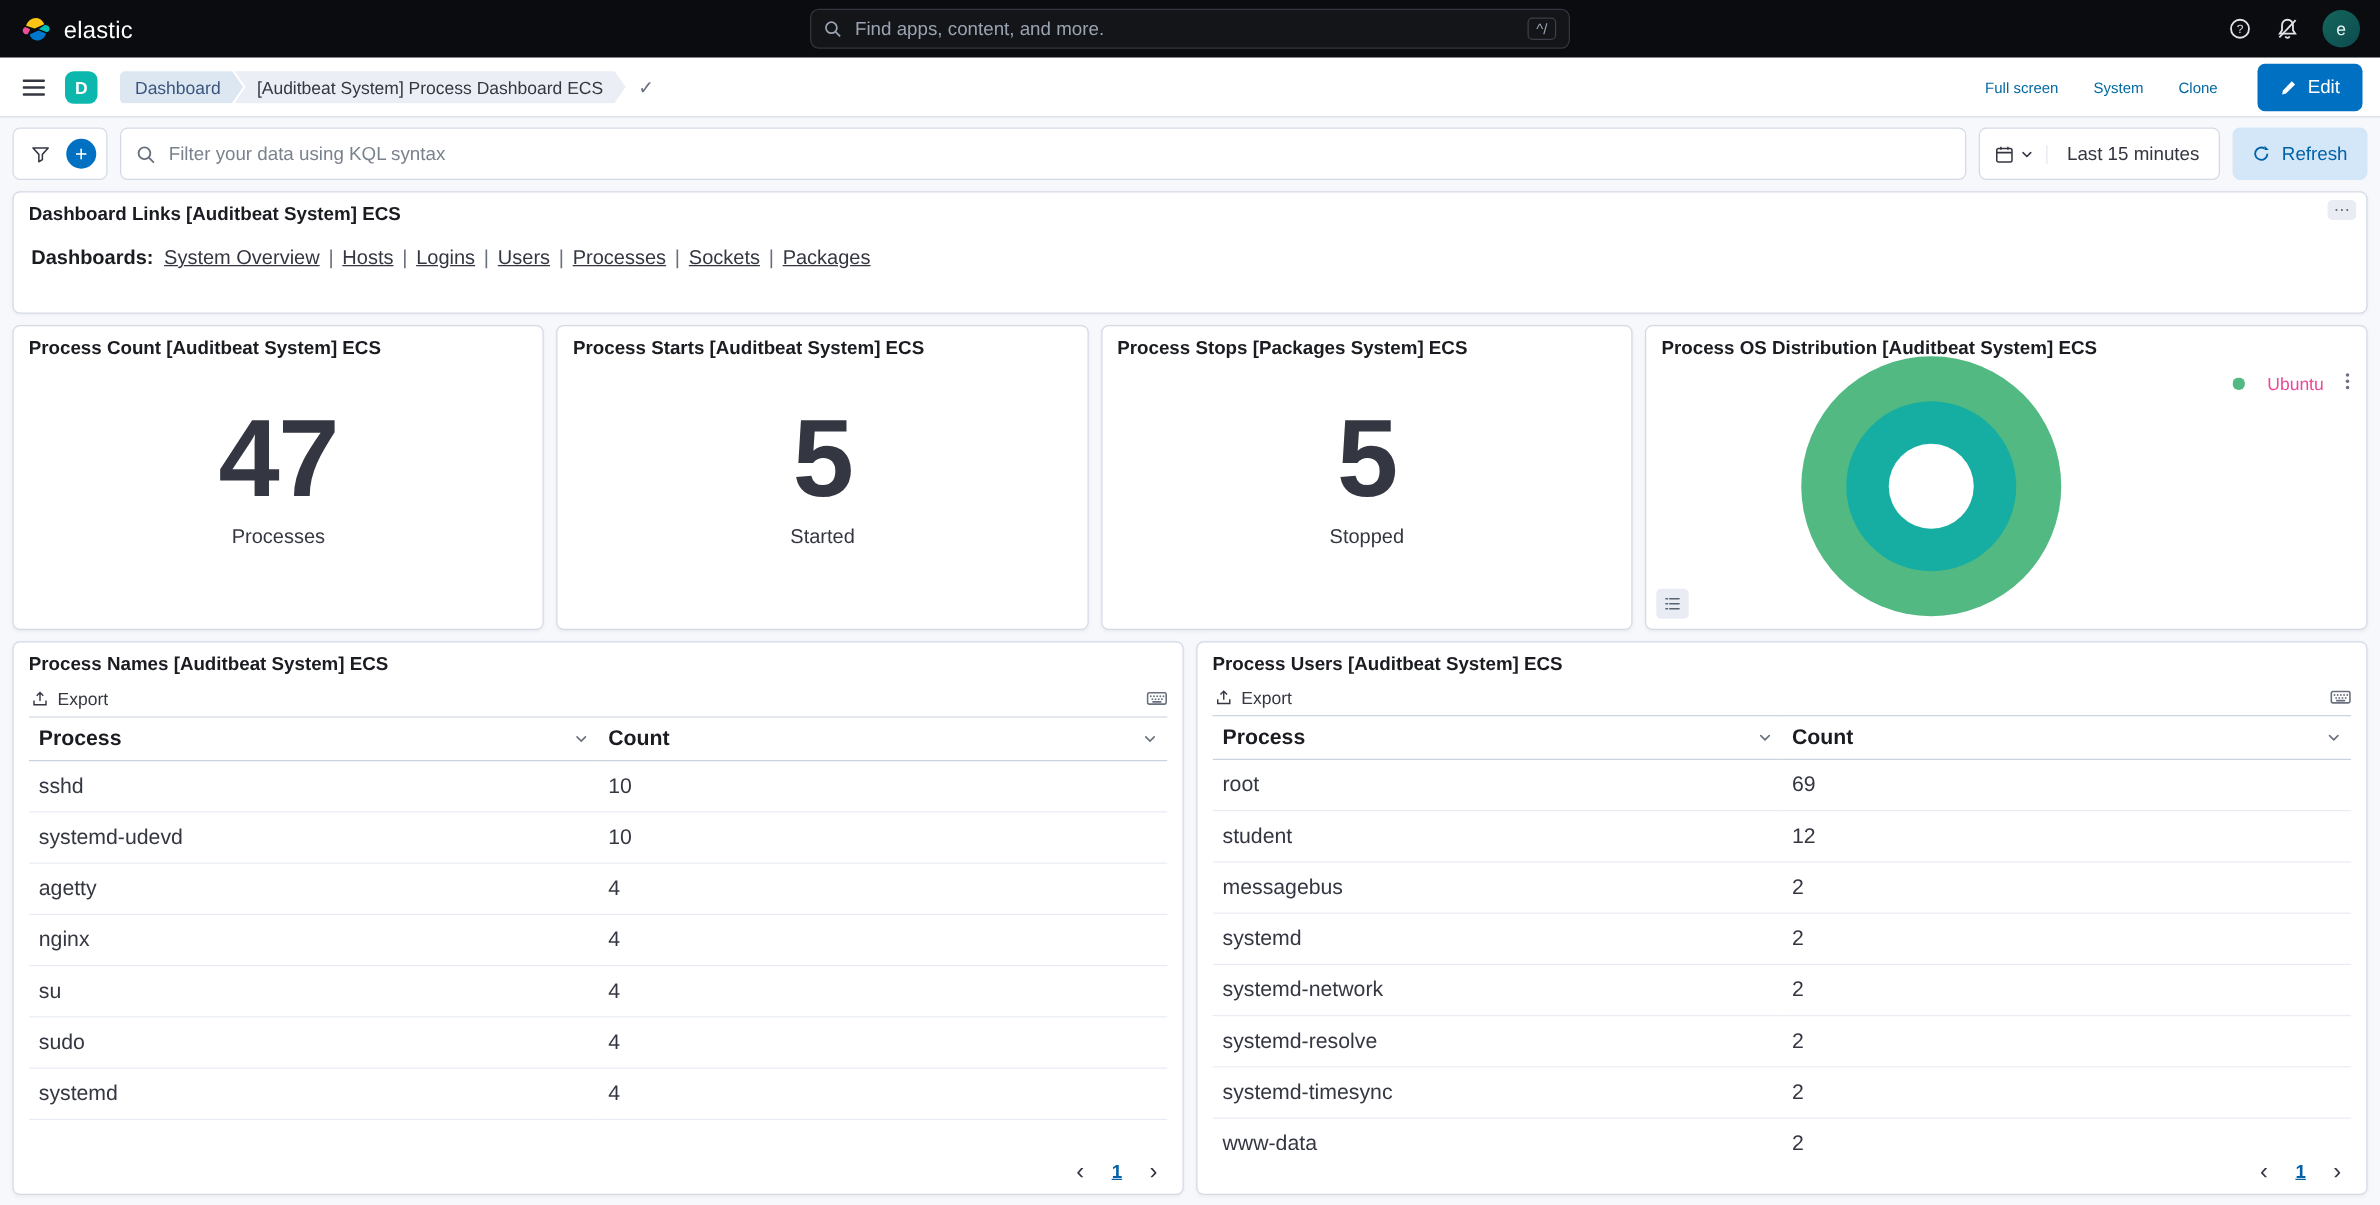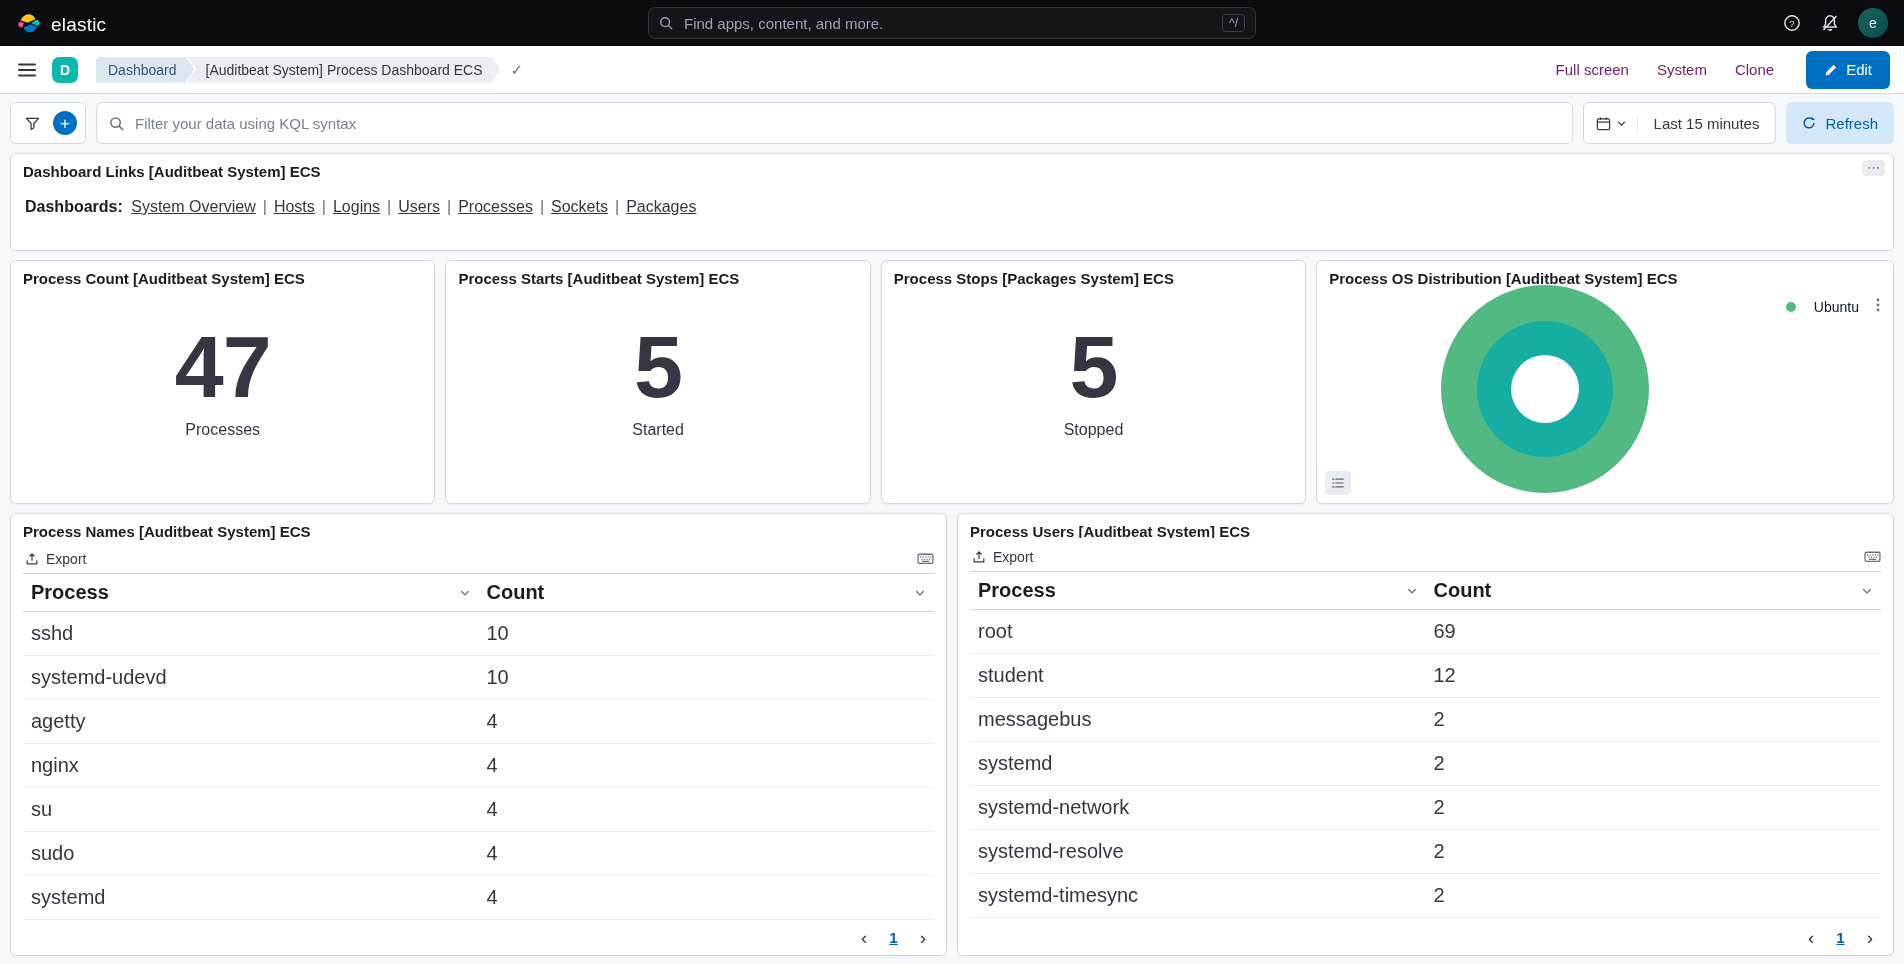--- a/index.html
+++ b/index.html
@@ -30,21 +30,21 @@
   .space-badge{width:26px;height:26px;border-radius:7px;background:#0cb8ad;color:#fff;font-weight:700;font-size:14px;
     display:flex;align-items:center;justify-content:center;cursor:pointer}
   .breadcrumbs{display:flex;align-items:center;margin-left:6px}
   .crumb{font-size:14px;padding:5px 18px 5px 12px;white-space:nowrap;cursor:pointer}
   .crumb-first{background:#dde7f2;color:#39557d;border-radius:4px 0 0 4px;
     clip-path:polygon(0 0,calc(100% - 9px) 0,100% 50%,calc(100% - 9px) 100%,0 100%)}
   .crumb-last{background:#ebeef5;color:#343741;margin-left:-7px;padding-left:18px;border-radius:0 4px 4px 0;
     clip-path:polygon(0 0,calc(100% - 9px) 0,100% 50%,calc(100% - 9px) 100%,0 100%,9px 50%)}
   .saved-check{color:#69707d;margin-left:10px;font-size:15px}
   .nav-actions{margin-left:auto;display:flex;align-items:center;gap:28px}
-  .nav-link{color:#701a75;font-size:15px;cursor:pointer}
+  .nav-link{color:#0369a1;font-size:12px;cursor:pointer}
   .edit-btn{background:#0071c2;color:#fff;border:none;border-radius:6px;height:38px;padding:0 18px;font-size:15px;
     display:flex;align-items:center;gap:8px;cursor:pointer;margin-left:4px}
 
   
   .page-body{height:870px;padding:8px 10px;display:flex;flex-direction:column;gap:9px}
 
   
   .filter-bar{display:flex;align-items:center;gap:10px;height:42px;flex:0 0 auto}
   .filter-group{display:flex;align-items:center;background:#fff;border:1px solid #d3dae6;border-radius:6px;height:42px;padding:0 8px;gap:8px}
   .icon-btn{width:26px;height:26px;display:flex;align-items:center;justify-content:center;color:#343741;cursor:pointer}
@@ -76,34 +76,34 @@
 
   
   .stats-row{display:flex;gap:10px;height:244px;flex:0 0 auto}
   .stat-panel{flex:1 1 0}
   .os-panel{flex:1.36 1 0}
   .stat-body{position:absolute;inset:0;display:flex;flex-direction:column;align-items:center;justify-content:center;gap:12px}
   .stat-value{font-size:88px;font-weight:700;color:#343741;line-height:.95;letter-spacing:-1px}
   .stat-label{font-size:16px;color:#343741}
 
   
-  .os-legend{position:absolute;top:38px;right:34px;display:flex;align-items:center;gap:18px;font-size:14px;color:#0f172a;cursor:pointer}
+  .os-legend{position:absolute;top:38px;right:34px;display:flex;align-items:center;gap:18px;font-size:14px;color:#ec4899;cursor:pointer}
   .kebab-btn{position:absolute;top:36px;right:8px;color:#69707d;cursor:pointer}
   .donut-wrap{position:absolute;left:0;top:14px;right:120px;bottom:0;display:flex;align-items:center;justify-content:center}
   .legend-toggle{position:absolute;left:8px;bottom:8px;width:26px;height:24px;background:#e9edf3;border-radius:4px;
     color:#5a6470;display:flex;align-items:center;justify-content:center;cursor:pointer}
 
   
   .tables-row{display:flex;gap:10px;flex:1 1 auto;min-height:0}
   .table-panel{flex:1 1 0;display:flex;flex-direction:column;overflow:hidden}
   .table-toolbar{display:flex;align-items:center;padding:10px 12px 6px 14px;flex:0 0 auto}
   .export-link{display:flex;align-items:center;gap:7px;font-size:14px;color:#343741;cursor:pointer}
   .kbd-btn{margin-left:auto;color:#69707d;cursor:pointer}
   .table-scroll{flex:1 1 auto;overflow:hidden;margin:0 12px;min-height:0}
-  table{width:100%;border-collapse:collapse;font-size:20px;table-layout:fixed}
+  table{width:100%;border-collapse:collapse;font-size:17px;table-layout:fixed}
   th:first-child,td:first-child{width:50%}
   thead th{text-align:left;font-weight:700;color:#1a1c21;padding:7px 8px;cursor:pointer;
     border-top:1px solid #cdd3de;border-bottom:1px solid #cdd3de}
   .th-inner{display:flex;align-items:center;justify-content:space-between}
   .sort-chevron{color:#69707d}
   tbody td{padding:10px 8px;border-bottom:1px solid #e9edf3;color:#343741;white-space:nowrap;overflow:hidden}
   .pagination{display:flex;align-items:center;justify-content:flex-end;gap:22px;padding:8px 20px;flex:0 0 auto}
   .page-arrow{color:#343741;font-size:19px;line-height:1;cursor:pointer}
   .page-num{color:#0061a6;font-weight:700;text-decoration:underline;font-size:15px;cursor:pointer}
 </style>

